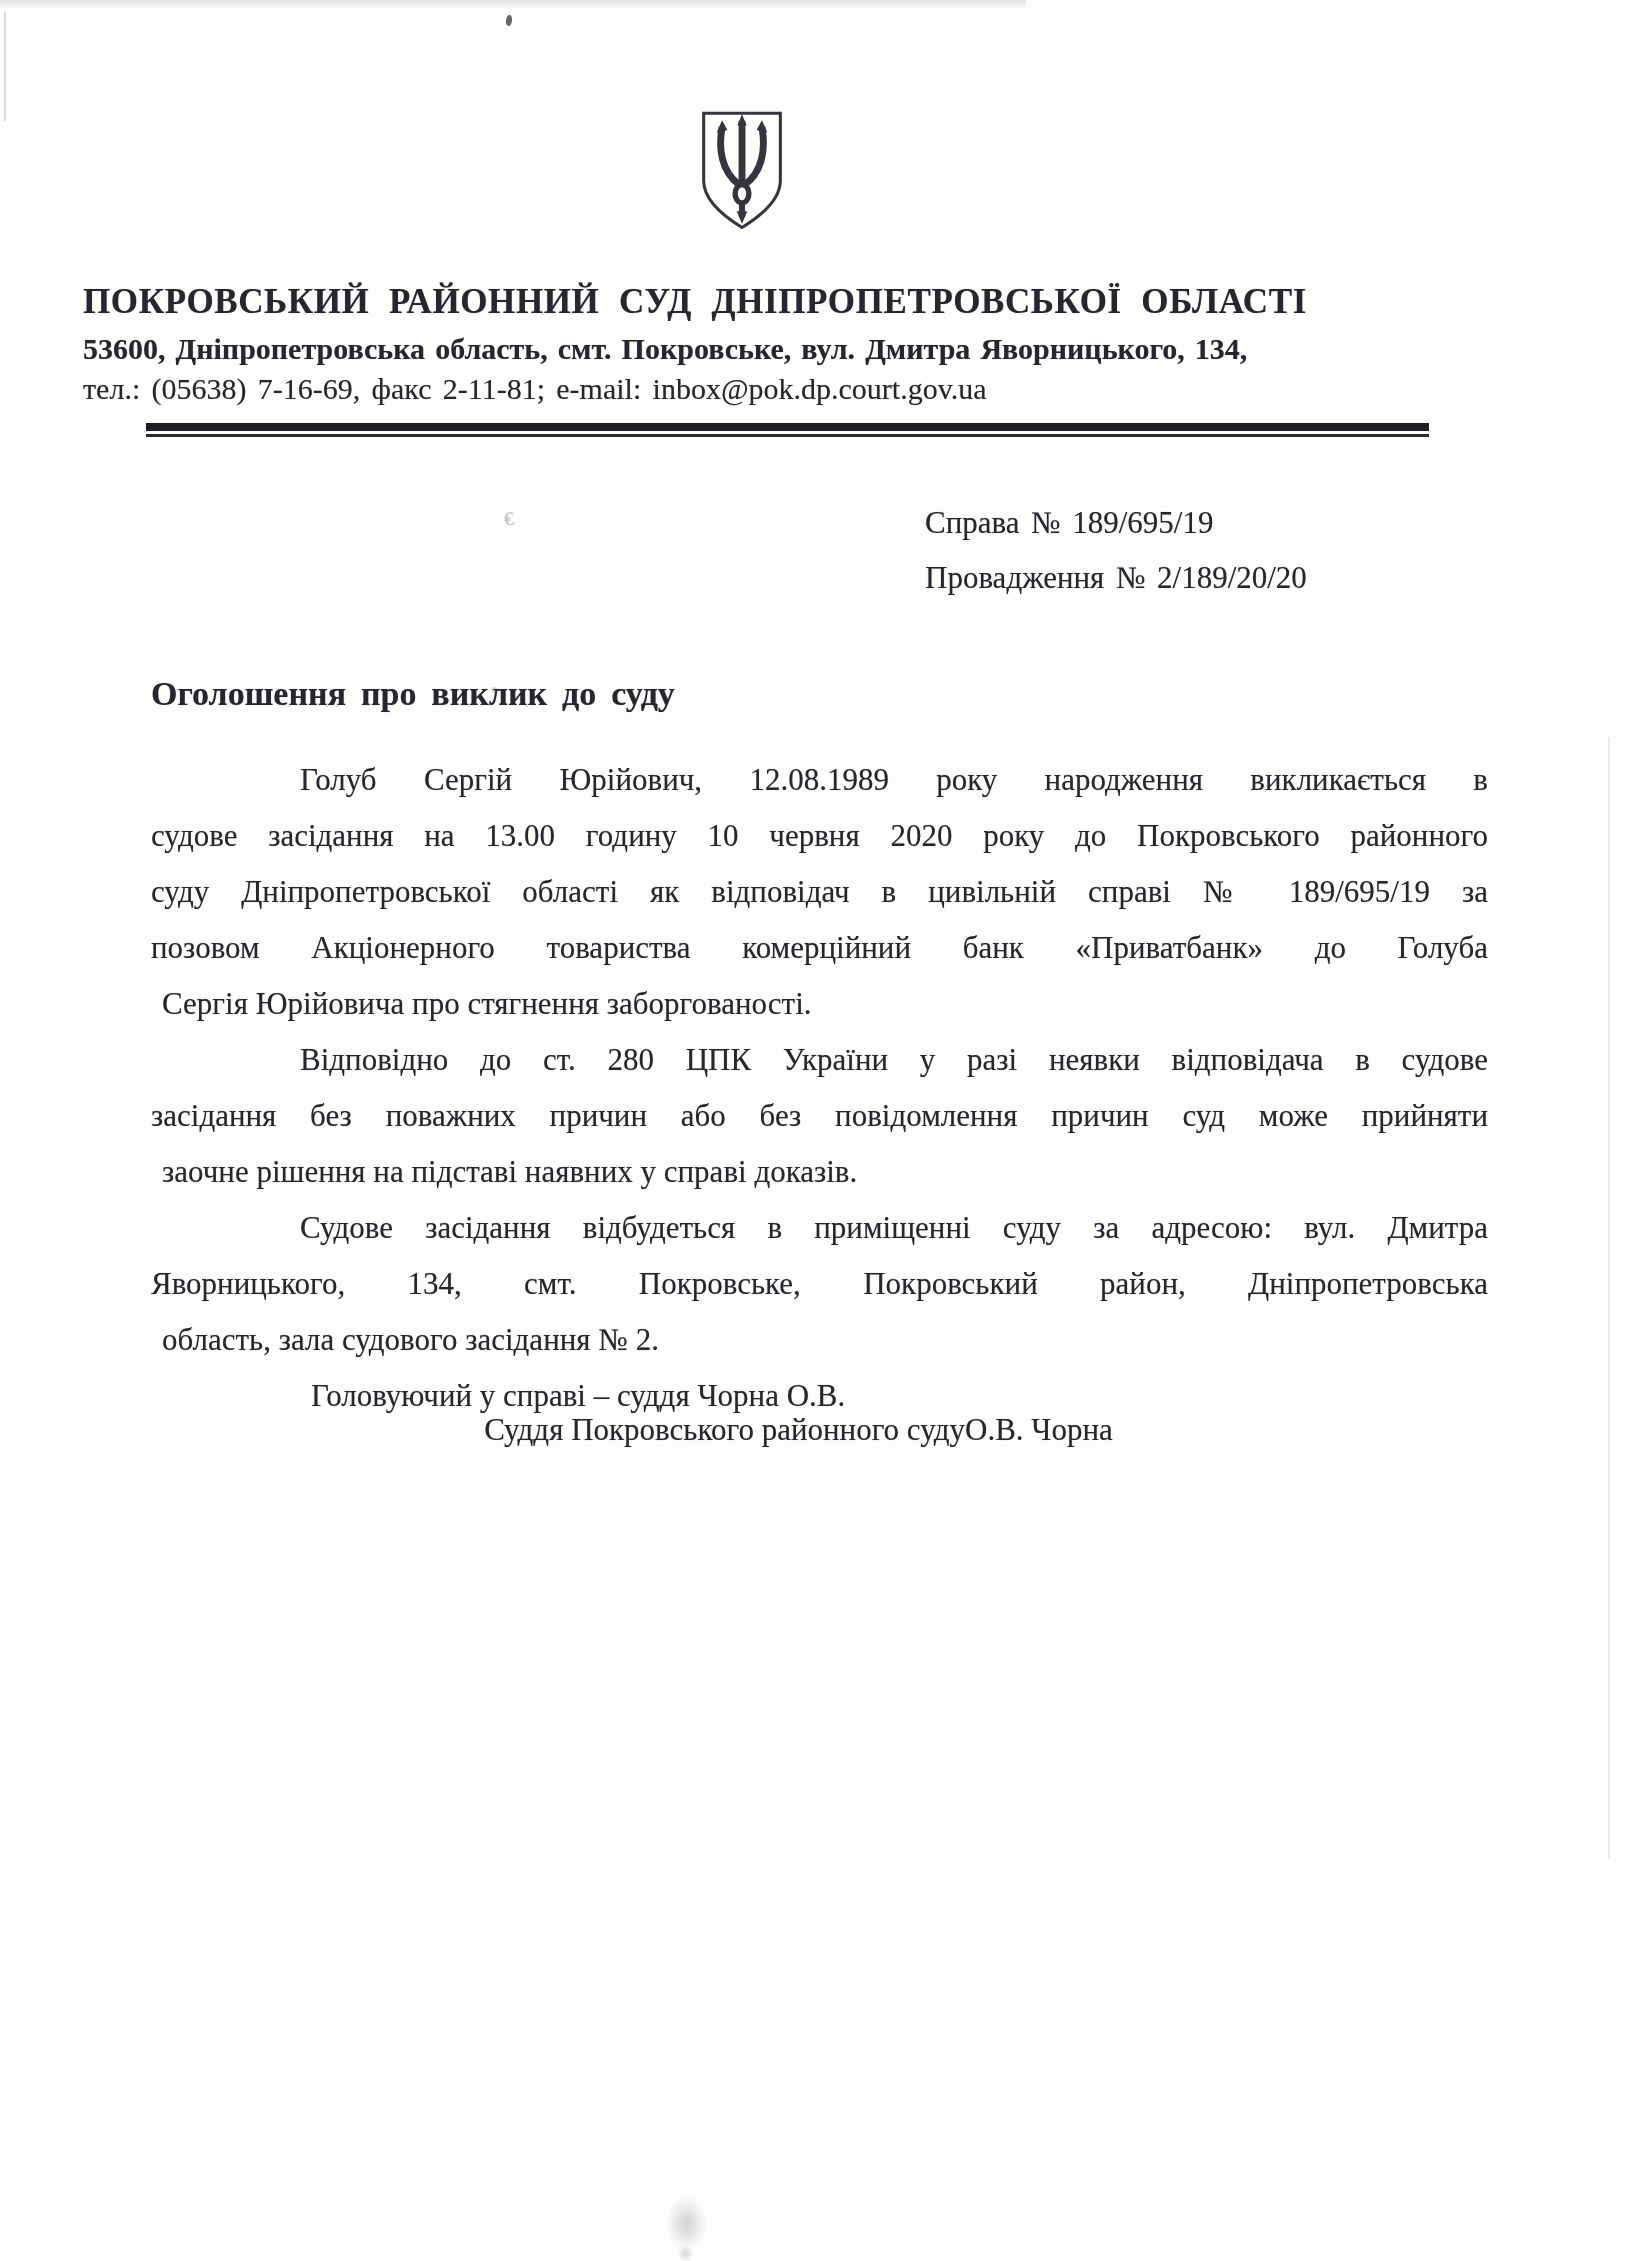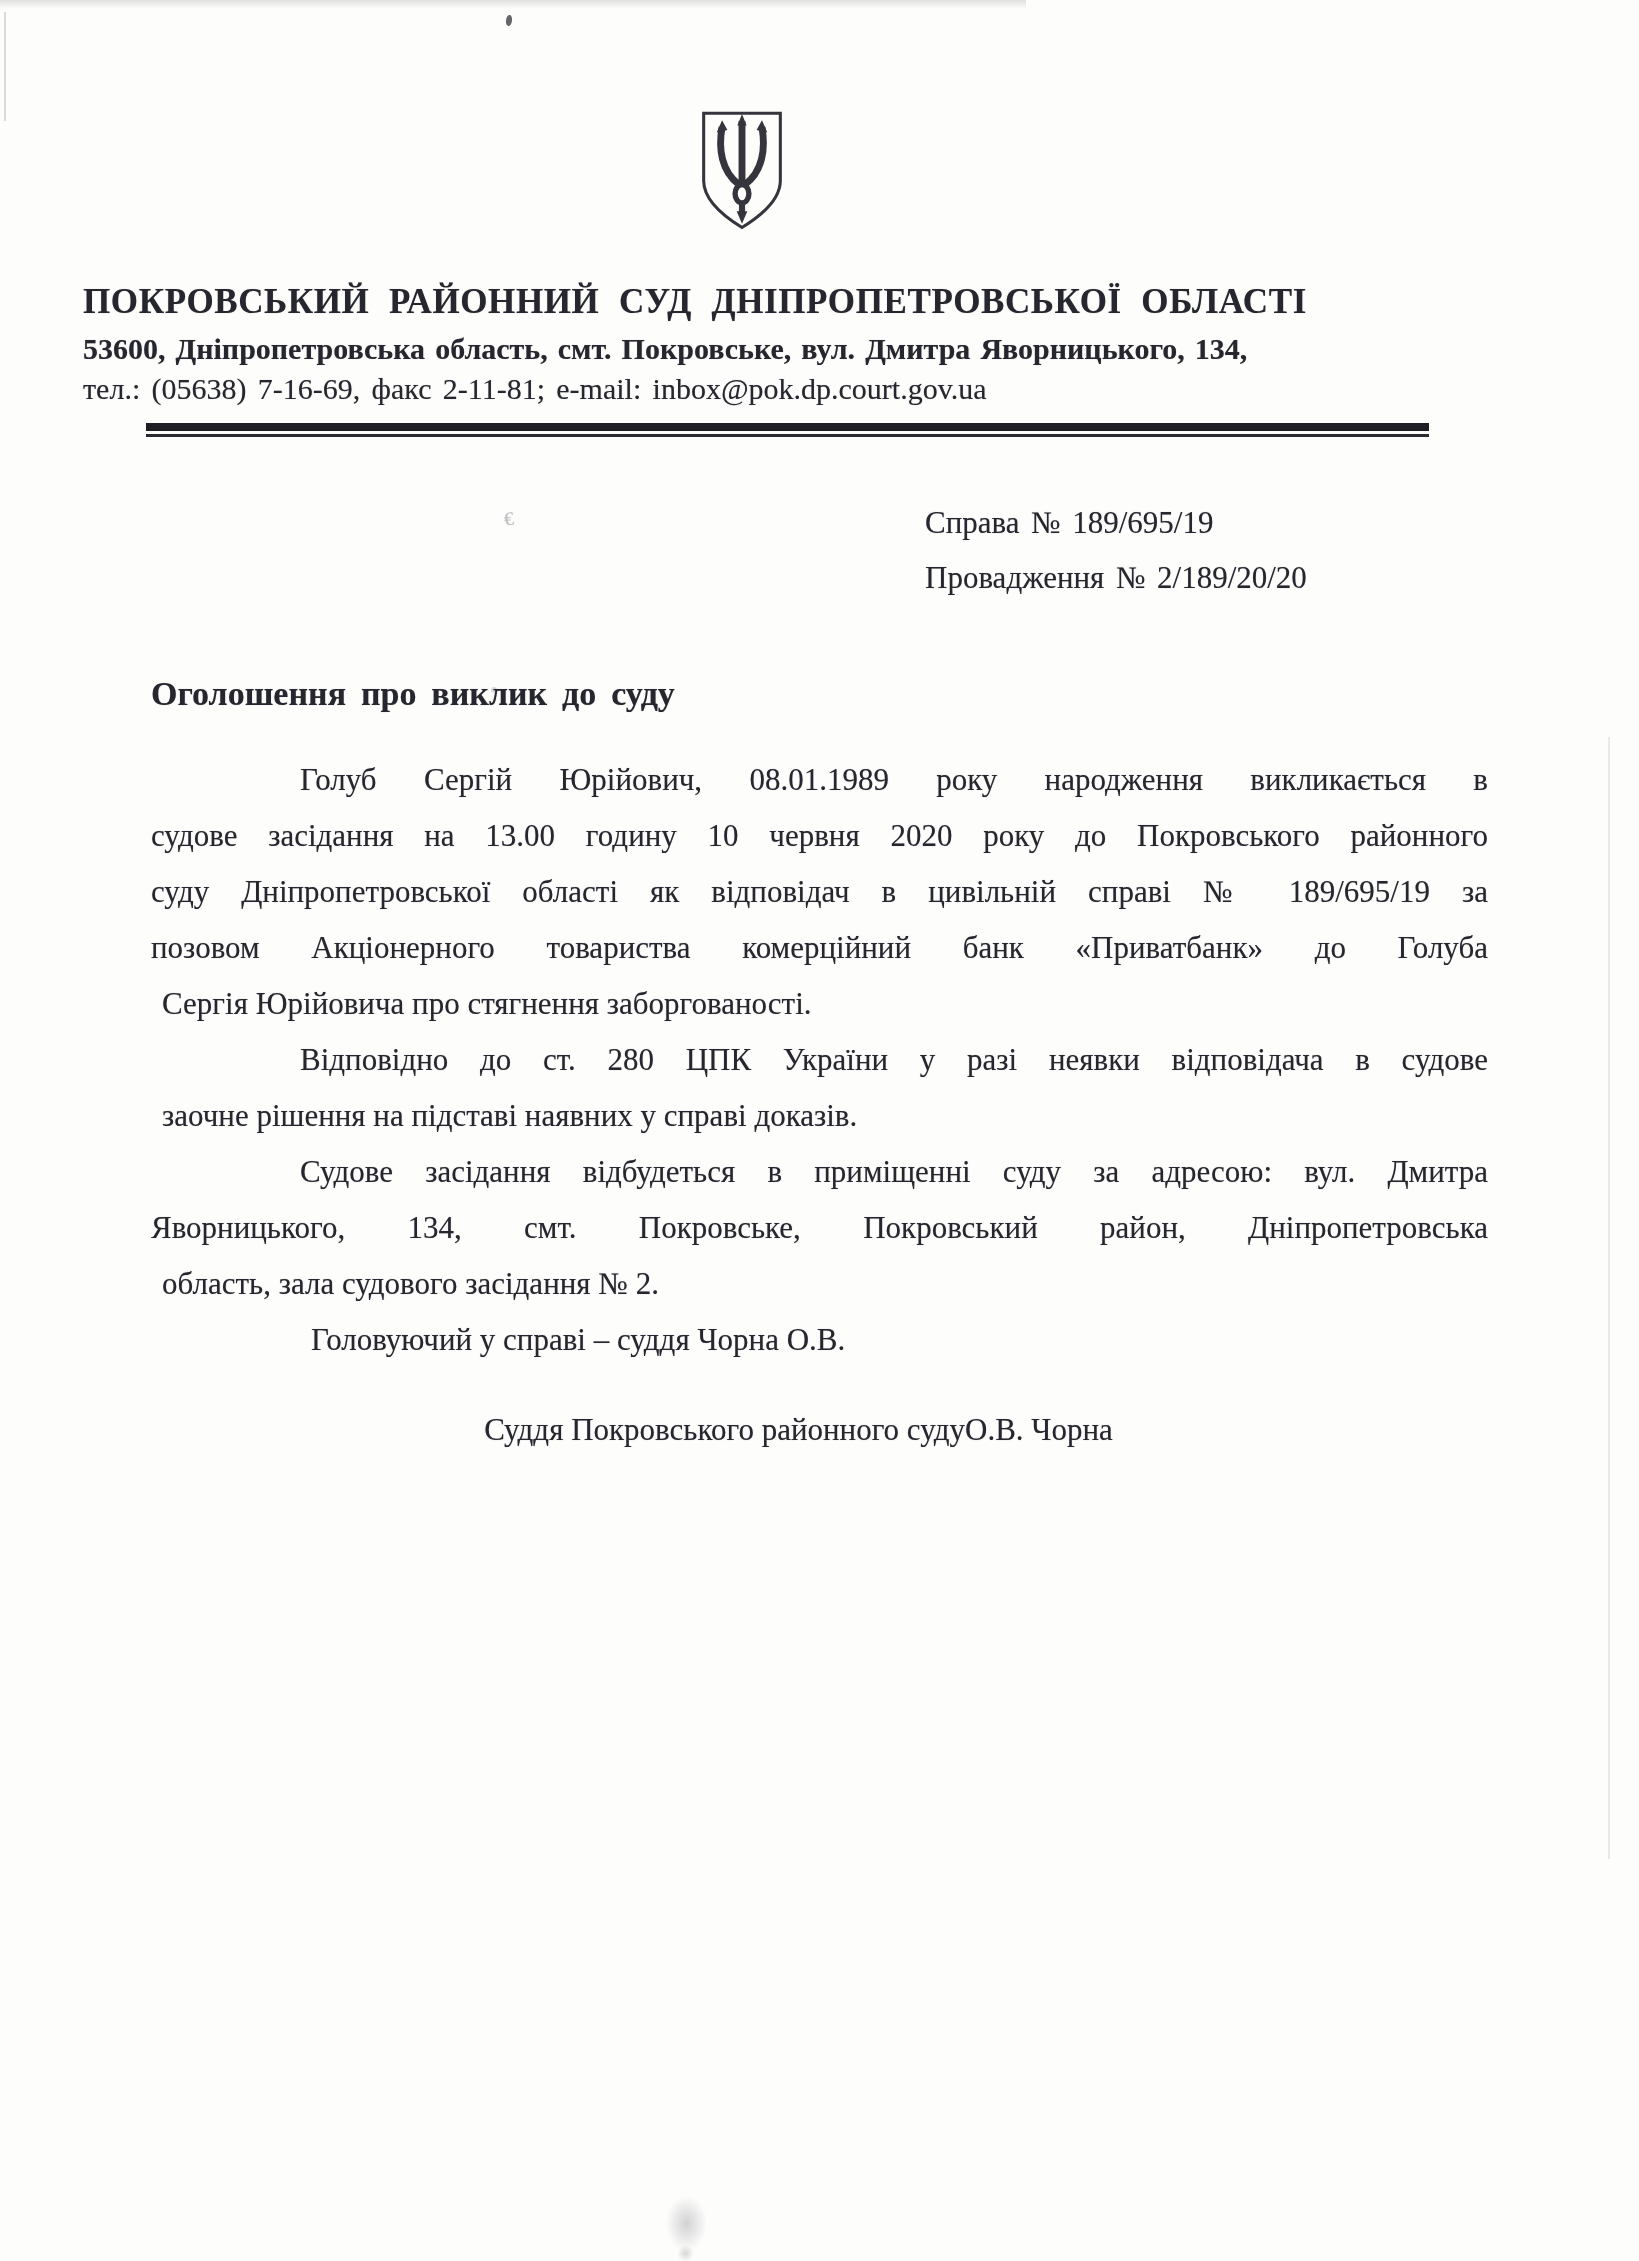--- a/index.html
+++ b/index.html
@@ -109,28 +109,29 @@
 
   <div class="case-info txt">
     <div>Справа № 189/695/19</div>
     <div>Провадження № 2/189/20/20</div>
   </div>
 
   <div class="doc-title txt">Оголошення про виклик до суду</div>
 
   <div class="body-block txt" id="body-container">
       <div class="paragraph">
-        <div class="line first">Голуб Сергій Юрійович, 08.01.1989 року народження викликається в</div>
+        <div class="line first">Голуб Сергій Юрійович, 12.08.1989 року народження викликається в</div>
         <div class="line">судове засідання на 13.00 годину 10 червня 2020 року до Покровського районного</div>
         <div class="line">суду Дніпропетровської області як відповідач в цивільній справі № 189/695/19 за</div>
         <div class="line">позовом Акціонерного товариства комерційний банк «Приватбанк» до Голуба</div>
         <div class="line last">Сергія Юрійовича про стягнення заборгованості.</div>
       </div>
       <div class="paragraph">
         <div class="line first">Відповідно до ст. 280 ЦПК України у разі неявки відповідача в судове</div>
+        <div class="line">засідання без поважних причин або без повідомлення причин суд може прийняти</div>
         <div class="line last">заочне рішення на підставі наявних у справі доказів.</div>
       </div>
       <div class="paragraph">
         <div class="line first">Судове засідання відбудеться в приміщенні суду за адресою: вул. Дмитра</div>
         <div class="line">Яворницького, 134, смт. Покровське, Покровський район, Дніпропетровська</div>
         <div class="line last">область, зала судового засідання № 2.</div>
       </div>
       <div class="paragraph">
         <div class="line first last">Головуючий у справі – суддя Чорна О.В.</div>
       </div>

